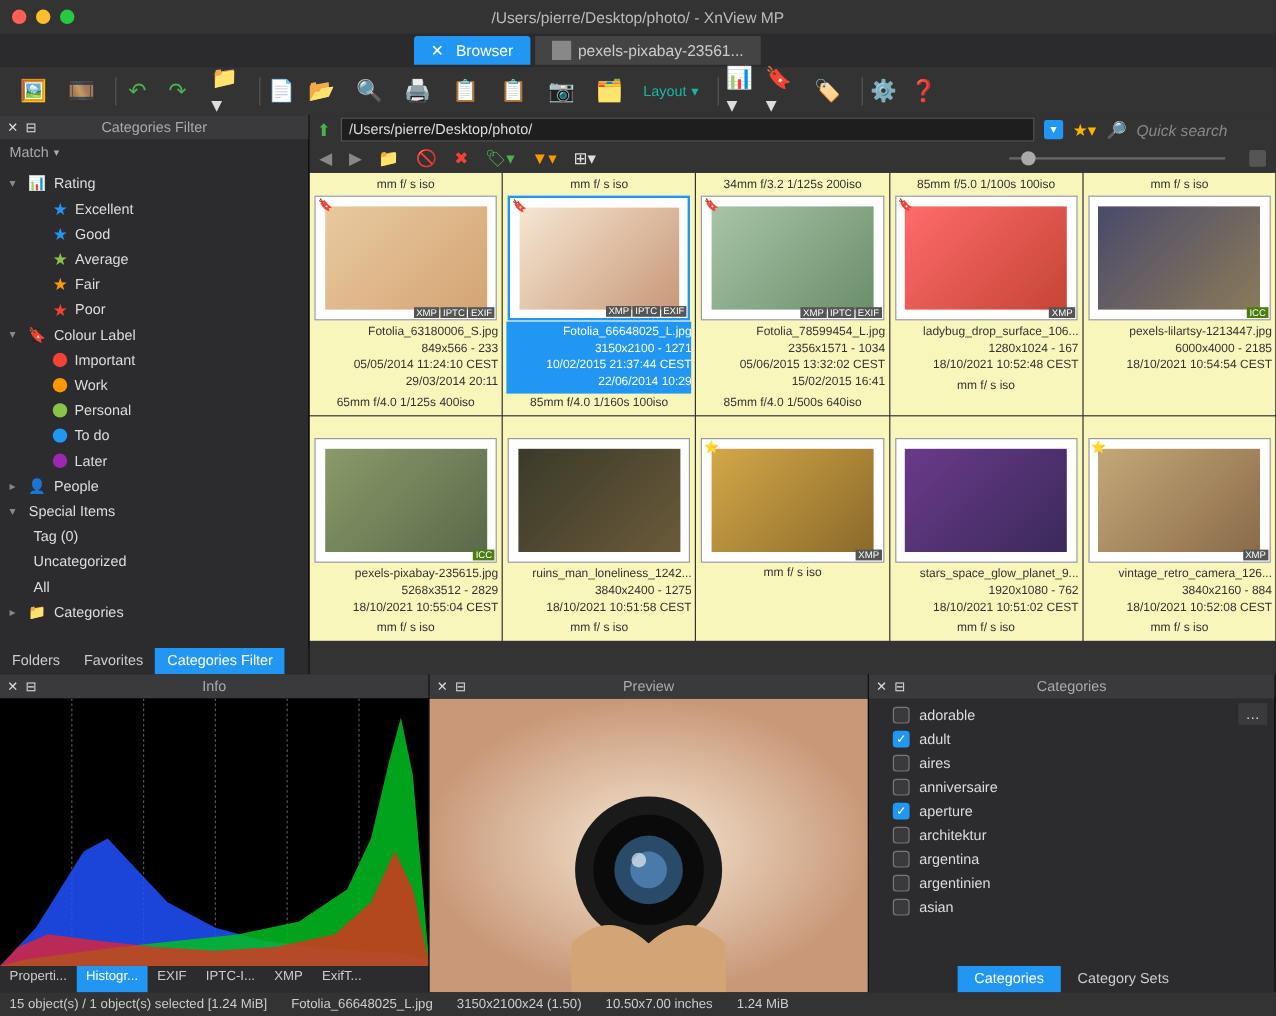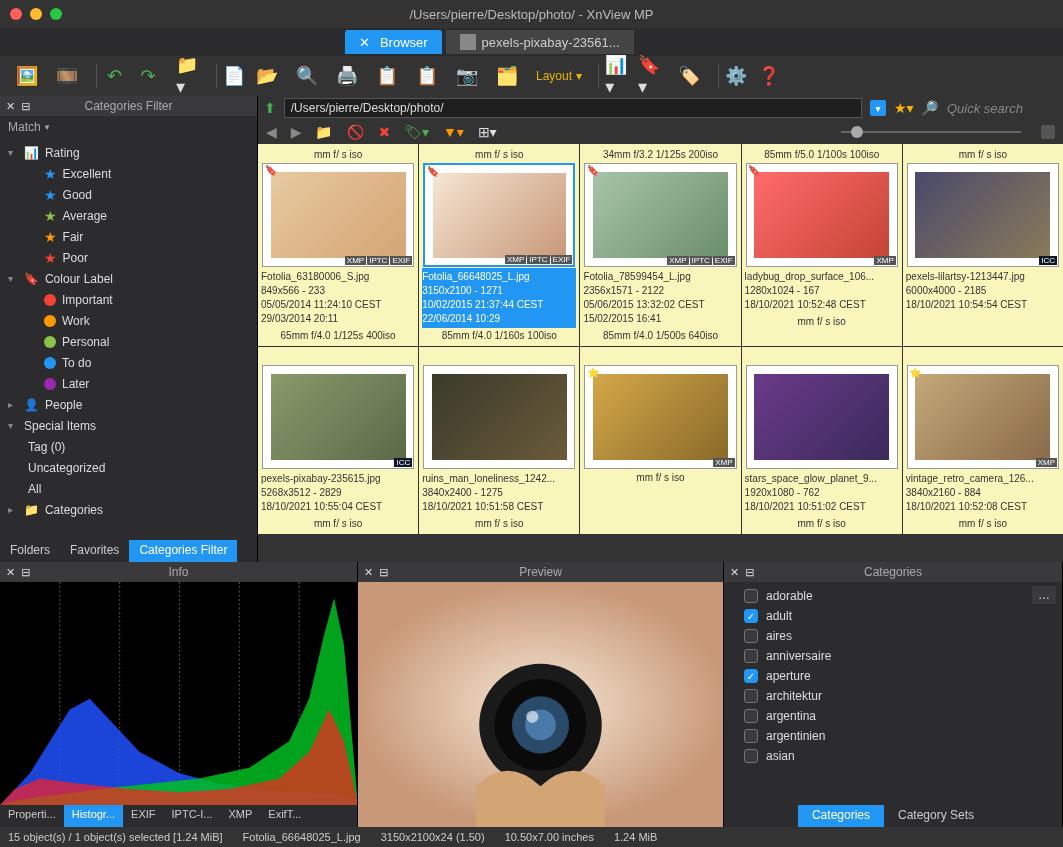--- a/index.html
+++ b/index.html
@@ -10,21 +10,21 @@
 .red{background:#ff5f57}.yellow{background:#febc2e}.green{background:#28c840}
 .title { position:absolute; left:0; right:0; text-align:center; color:#bbb; font-size:13px; }
 .tabbar { height:28px; background:#2b2b2d; display:flex; align-items:center; padding-left:345px; }
 .tab { height:24px; padding:0 14px; display:flex; align-items:center; gap:6px; font-size:13px; }
 .tab.active { background:#2196F3; color:#fff; border-radius:3px 3px 0 0; }
 .tab.inactive { background:#444; color:#ccc; margin-left:4px; }
 .tab .x { margin-right:4px; }
 .toolbar { height:40px; background:#333; display:flex; align-items:center; gap:16px; padding:0 16px; }
 .tbtn { width:24px; height:24px; display:flex; align-items:center; justify-content:center; cursor:pointer; font-size:18px; }
 .tbtn.sep { border-left:1px solid #555; padding-left:12px; }
-.layoutbtn { color:#eab308; font-size:12px; display:flex; align-items:flex-start; gap:4px; }
+.layoutbtn { color:#14b8a6; font-size:12px; display:flex; align-items:flex-start; gap:4px; }
 .main { flex:1; display:flex; min-height:0; }
 .leftpanel { width:258px; background:#2c2c2e; display:flex; flex-direction:column; border-right:1px solid #000; }
 .panelhdr { height:20px; background:#3a3a3c; display:flex; align-items:center; position:relative; }
 .panelhdr .close { margin-left:6px; cursor:pointer; font-size:11px; }
 .panelhdr .pin { margin-left:6px; cursor:pointer; font-size:11px; }
 .panelhdr .ttl { position:absolute; left:0; right:0; text-align:center; color:#aaa; font-size:12px; }
 .matchbar { height:22px; display:flex; align-items:center; padding:0 8px; color:#aaa; cursor:pointer; }
 .tree { flex:1; overflow:auto; padding:4px 0; }
 .tree-item { display:flex; align-items:center; height:21px; padding-left:8px; cursor:pointer; gap:6px; }
 .tree-item.l1 { padding-left:8px; }
@@ -52,23 +52,23 @@
 .thumbs { flex:1; background:#333; overflow:auto; padding:0; }
 .thumbgrid { display:grid; grid-template-columns:repeat(5,1fr); gap:1px; }
 .thumbcell { background:#f9f6bc; padding:3px; display:flex; flex-direction:column; }
 .thumbcell.selected .cap { background:#2196F3; color:#fff; }
 .thumbtop { text-align:center; font-size:10px; color:#333; padding:2px 0; min-height:14px; }
 .thumbimg { background:#fff; border:1px solid #999; height:104px; position:relative; margin:1px; display:flex; align-items:center; justify-content:center; overflow:hidden; }
 .thumbimg.selected { border:2px solid #2196F3; }
 .thumbimg .placeholder { width:90%; height:85%; }
 .badge-row { position:absolute; bottom:1px; right:1px; display:flex; gap:1px; }
 .badge { font-size:8px; padding:0 2px; color:#fff; }
-.xmp{background:#555}.iptc{background:#555}.exif{background:#555}.icc{background:#0f172a}
+.xmp{background:#555}.iptc{background:#555}.exif{background:#555}.icc{background:#4d7c0f}
 .marker { position:absolute; top:1px; left:2px; font-size:10px; }
-.cap { text-align:left; font-size:10px; color:#333; line-height:14px; padding:2px 0; }
+.cap { text-align:right; font-size:10px; color:#333; line-height:14px; padding:2px 0; }
 .cap div { white-space:nowrap; overflow:hidden; text-overflow:ellipsis; }
 .thumbbottom { text-align:center; font-size:10px; color:#333; padding:2px 0; min-height:14px; }
 .bottom { height:265px; display:flex; background:#2c2c2e; }
 .bpanel { display:flex; flex-direction:column; border-right:1px solid #000; }
 .info-panel { width:358px; }
 .preview-panel { width:366px; }
 .cat-panel { flex:1; }
 .histogram { flex:1; background:#000; position:relative; }
 .histo-svg { width:100%; height:100%; }
 .infotabs { height:22px; display:flex; background:#2c2c2e; }
@@ -300,21 +300,21 @@
       <span class="marker" style="color:#ff9800">🔖</span>
       <div class="placeholder" style="background:linear-gradient(135deg,#a8c4a8,#6b8e6b)"></div>
       <div class="badge-row">
                 <span class="badge xmp">XMP</span>
                 <span class="badge iptc">IPTC</span>
                 <span class="badge exif">EXIF</span>
               </div>
     </div>
     <div class="cap">
       <div>Fotolia_78599454_L.jpg</div>
-      <div>2356x1571 - 2122</div>
+      <div>2356x1571 - 1034</div>
       <div>05/06/2015 13:32:02 CEST</div>
       <div>15/02/2015 16:41</div>
     </div>
     <div class="thumbbottom">85mm f/4.0 1/500s 640iso</div>
   </div>
   <div class="thumbcell ">
     <div class="thumbtop">85mm f/5.0 1/100s 100iso</div>
     <div class="thumbimg ">
       <span class="marker" style="color:#ff9800">🔖</span>
       <div class="placeholder" style="background:linear-gradient(135deg,#ff6b6b,#c44536)"></div>

